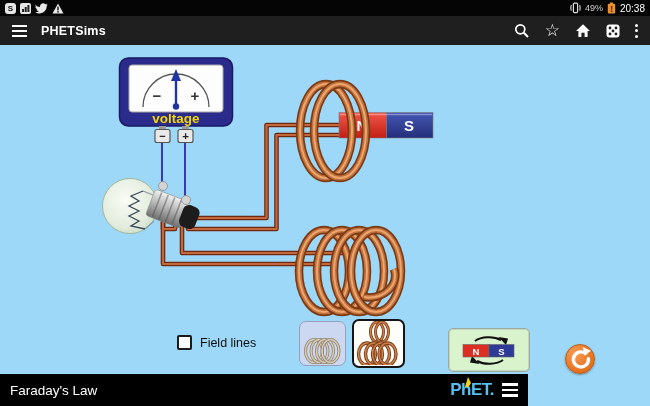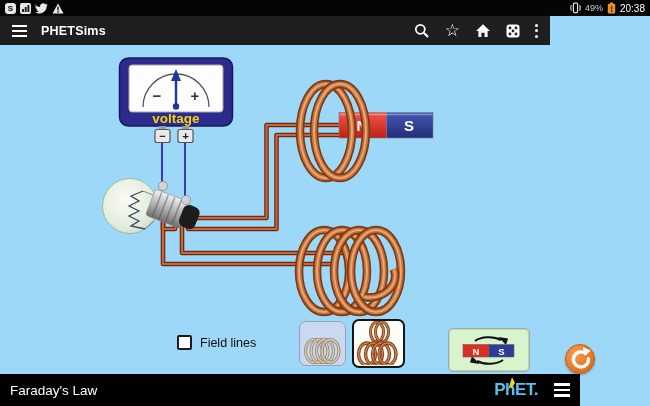--- a/index.html
+++ b/index.html
@@ -9,21 +9,21 @@
   
   .status-bar { position:absolute; top:0; left:0; width:650px; height:16px; background:#050505;
                 display:flex; justify-content:space-between; align-items:center; padding:0 5px; }
   .sb-left, .sb-right { display:flex; align-items:center; gap:4px; }
   .sb-badge { width:11px; height:11px; background:#e6e6e6; border-radius:3px; color:#111;
               font-size:8px; font-weight:bold; text-align:center; line-height:11px; }
   .sb-text { color:#cfcfcf; font-size:9px; }
   .sb-time { color:#fff; font-size:10px;text-align:right; }
 
   
-  .app-bar { position:absolute; top:16px; left:0; width:550px; height:29px; background:#1f1f1f;
+  .app-bar { position:absolute; top:16px; left:0; width:650px; height:29px; background:#1f1f1f;
              display:flex; justify-content:space-between; align-items:center; padding:0 12px; }
   .ab-left { display:flex; align-items:center; gap:14px; }
   .ab-right { display:flex; align-items:center; gap:15px; }
   .hamburger { display:flex; flex-direction:column; gap:3px; cursor:pointer; }
   .hamburger span { display:block; width:15px; height:2px; background:#fff; }
   .ab-title { color:#fff; font-size:12.5px; font-weight:bold; letter-spacing:.2px; }
   .star-glyph { color:#fff; font-size:17px; line-height:17px; }
   .dots { display:flex; flex-direction:column; gap:2.5px; }
   .dots i { width:3px; height:3px; background:#fff; border-radius:50%; }
 
@@ -51,24 +51,24 @@
   
   .flip-btn { position:absolute; left:448px; top:283px; width:82px; height:44px; background:#d9f3cd;
               border:1px solid #9cab9c; box-shadow:0 0 0 1px #c2d4c2 inset; border-radius:5px; cursor:pointer; }
 
   
   .reset-btn { position:absolute; left:565px; top:299px; width:30px; height:30px; border-radius:50%;
                background:radial-gradient(circle at 35% 30%, #f79a52, #e4701c 72%);
                border:1px solid #bc5d11; box-shadow:0 1px 2px rgba(0,0,0,.35); cursor:pointer; }
 
   
-  .bottom-bar { position:absolute; top:374px; left:0; width:580px; height:32px; background:#000;
+  .bottom-bar { position:absolute; top:374px; left:0; width:528px; height:32px; background:#000;
                 display:flex; justify-content:space-between; align-items:center; padding:0 10px; }
   .bb-title { color:#fff; font-size:13.5px; }
-  .bb-right { display:flex; align-items:center; gap:16px; }
+  .bb-right { display:flex; align-items:center; gap:8px; }
   .phet-logo { position:relative; color:#55c1f0; font-size:17px; font-weight:bold; letter-spacing:-0.5px; }
   .phet-accent { position:absolute; left:14px; top:-3px; }
   .bb-menu { display:flex; flex-direction:column; gap:3px; cursor:pointer; }
   .bb-menu span { display:block; width:16px; height:2.5px; background:#fff; }
 </style>
 </head>
 <body>
 
 <div class="screen">
 

